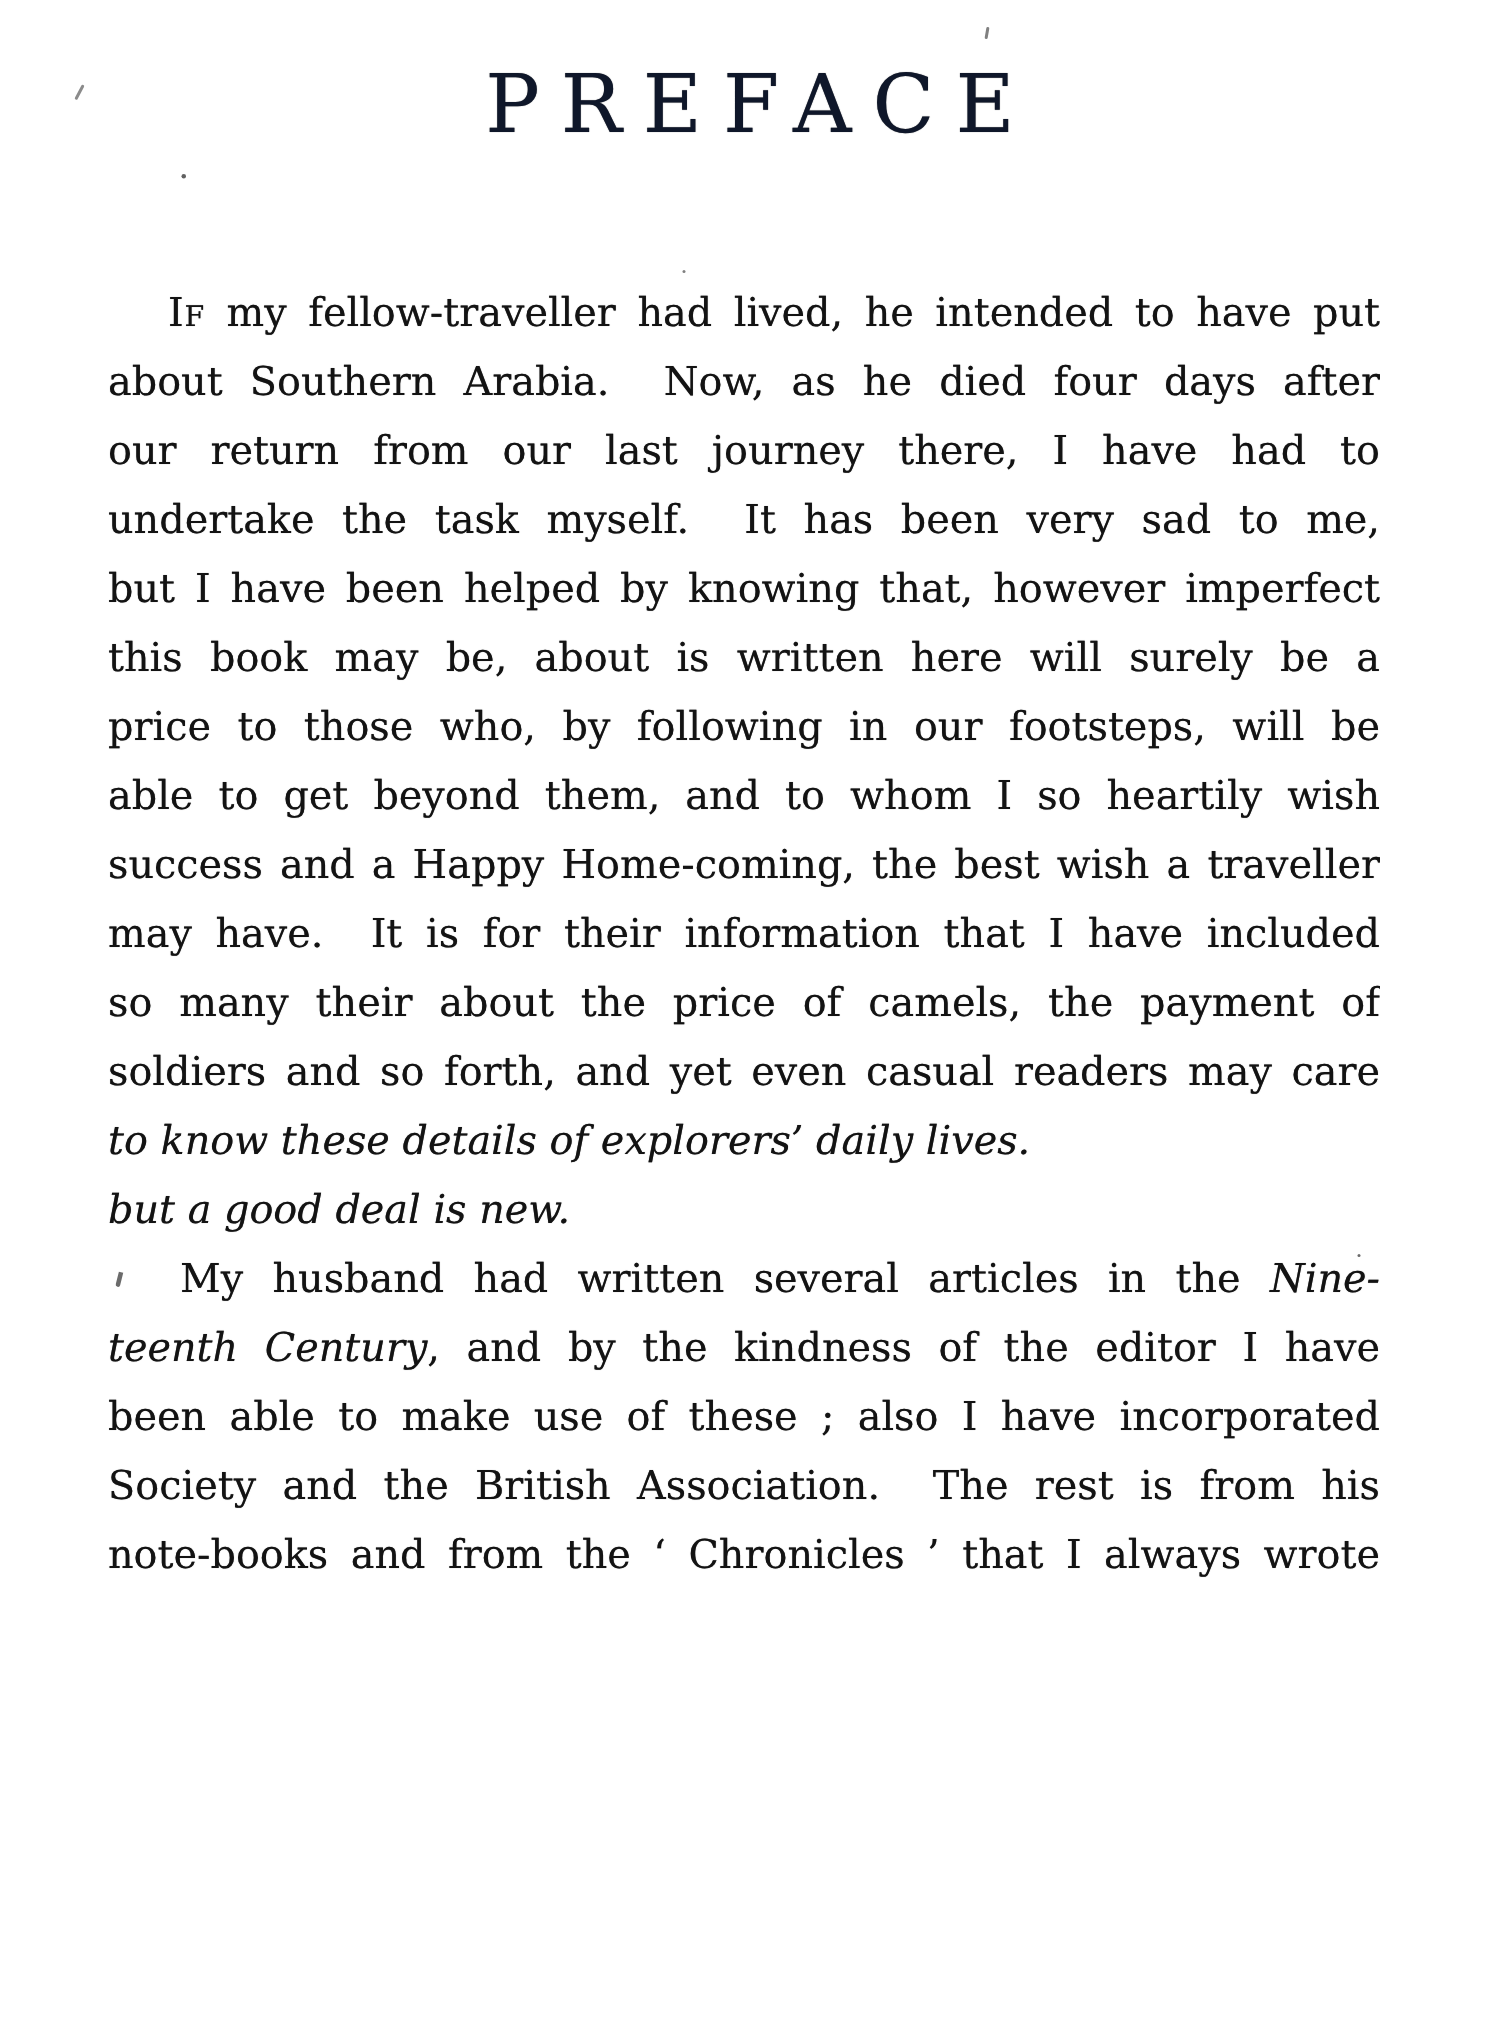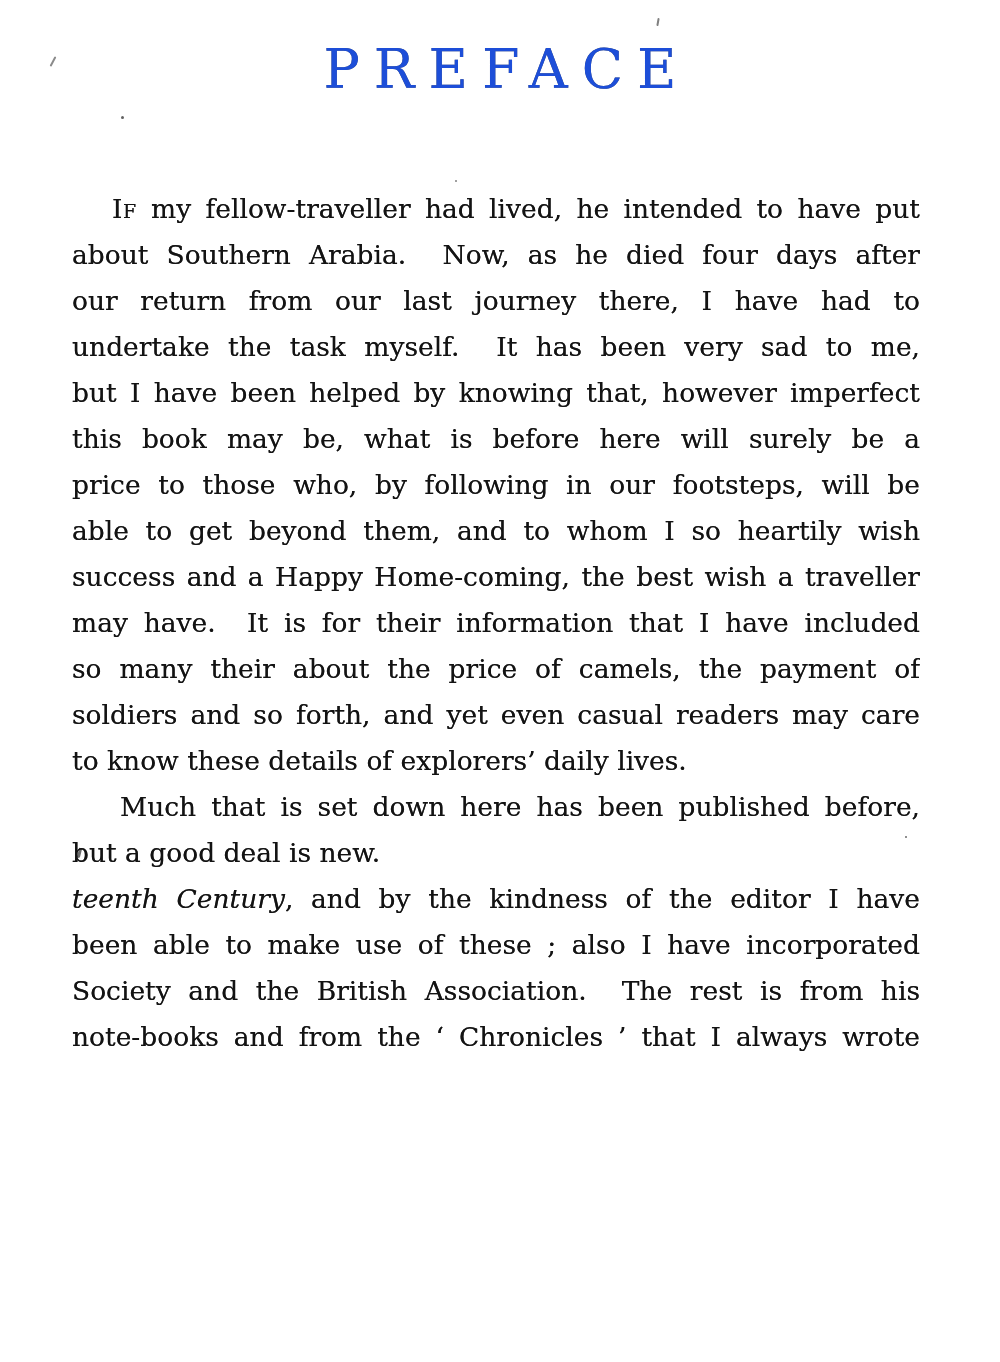--- a/index.html
+++ b/index.html
@@ -16,40 +16,40 @@
     position: absolute;
     top: 38px;
     left: 0;
     width: 100%;
     margin: 0;
     text-align: center;
     font-size: 54px;
     font-weight: 400;
     letter-spacing: 14px;
     text-indent: 14px;
-    color: #1d4ed8;
+    color: #0f172a;
     text-shadow: 0 0 0.6px rgba(0,0,0,0.65);
   }
   .bodycol {
     position: absolute;
     left: 72px;
     top: 186px;
     width: 848px;
     font-size: 26.5px;
     text-shadow: 0 0 0.45px rgba(0,0,0,0.7);
   }
   .line {
     height: 46px;
     line-height: 46px;
     overflow: hidden;
     text-align: justify;
     text-align-last: justify;
     margin: 0;
   }
-  .line.last { text-align: right; text-align-last: left; }
+  .line.last { text-align: right; text-align-last: left; font-style: italic; }
   .line.indent { text-indent: 48px; }
   .it { font-style: italic; }
   .lead { font-variant: small-caps; letter-spacing: 0.5px; margin-left: 40px; }
   .speck { position: absolute; background: #2c2c2c; }
   .speck.s1 { left: 52px;  top: 56px;  width: 2px; height: 11px; transform: rotate(28deg); border-radius: 2px; opacity: .55; }
   .speck.s2 { left: 657px; top: 18px;  width: 2px; height: 8px;  transform: rotate(10deg); border-radius: 2px; opacity: .6; }
   .speck.s3 { left: 121px; top: 116px; width: 3px; height: 3px;  border-radius: 50%; opacity: .75; }
   .speck.s4 { left: 78px;  top: 848px; width: 3px; height: 10px; transform: rotate(14deg); border-radius: 0 0 3px 3px; opacity: .7; }
   .speck.s5 { left: 905px; top: 836px; width: 2px; height: 2px;  border-radius: 50%; opacity: .7; }
   .speck.s6 { left: 455px; top: 180px; width: 2px; height: 2px;  border-radius: 50%; opacity: .6; }
@@ -68,31 +68,31 @@
   <span class="speck s5"></span>
   <span class="speck s6"></span>
 
   <div class="bodycol">
 
     <p class="line"><span class="lead">If</span> <span>my fellow-traveller had lived, he intended to have put</span></p>
     <p class="line">about Southern Arabia.&nbsp; Now, as he died four days after</p>
     <p class="line">our return from our last journey there, I have had to</p>
     <p class="line">undertake the task myself.&nbsp; It has been very sad to me,</p>
     <p class="line">but I have been helped by knowing that, however imperfect</p>
-    <p class="line">this book may be, what is before here will surely be a</p>
+    <p class="line">this book may be, about is written here will surely be a</p>
     <p class="line">price to those who, by following in our footsteps, will be</p>
     <p class="line">able to get beyond them, and to whom I so heartily wish</p>
     <p class="line">success and a Happy Home-coming, the best wish a traveller</p>
     <p class="line">may have.&nbsp; It is for their information that I have included</p>
     <p class="line">so many their about the price of camels, the payment of</p>
     <p class="line">soldiers and so forth, and yet even casual readers may care</p>
     <p class="line last">to know these details of explorers’ daily lives.</p>
 
-    <p class="line indent">Much that is set down here has been published before,</p>
     <p class="line last">but a good deal is new.</p>
 
+    <p class="line indent"><span>My husband had written several articles in the</span> <span class="it">Nine-</span></p>
     <p class="line"><span class="it">teenth Century</span><span>, and by the kindness of the editor I have</span></p>
     <p class="line">been able to make use of these ; also I have incorporated</p>
     <p class="line">Society and the British Association.&nbsp; The rest is from his</p>
     <p class="line">note-books and from the ‘ Chronicles ’ that I always wrote</p>
 
   </div>
 </div>
 
 </body></html>

